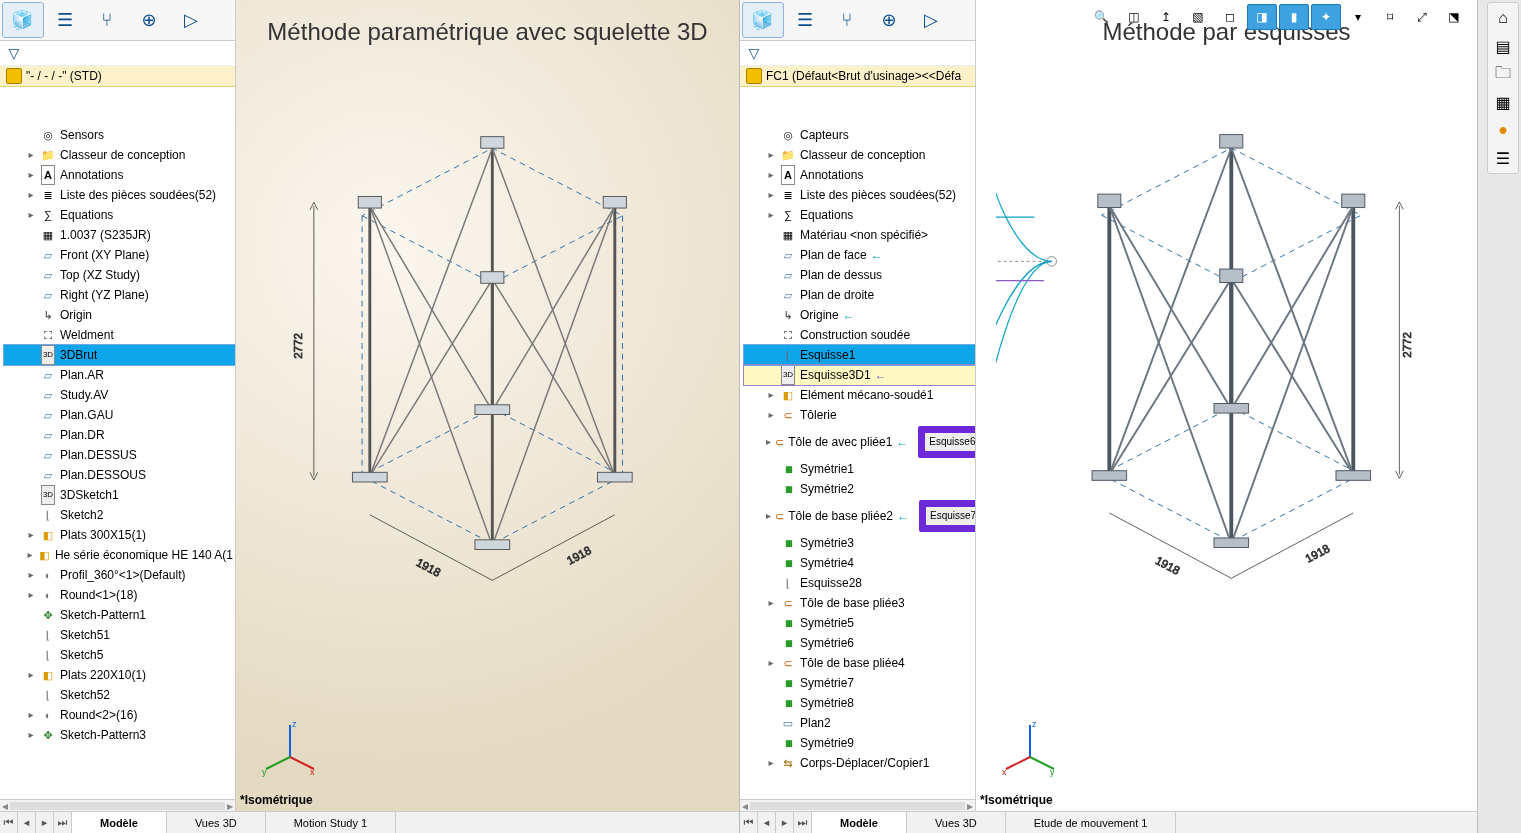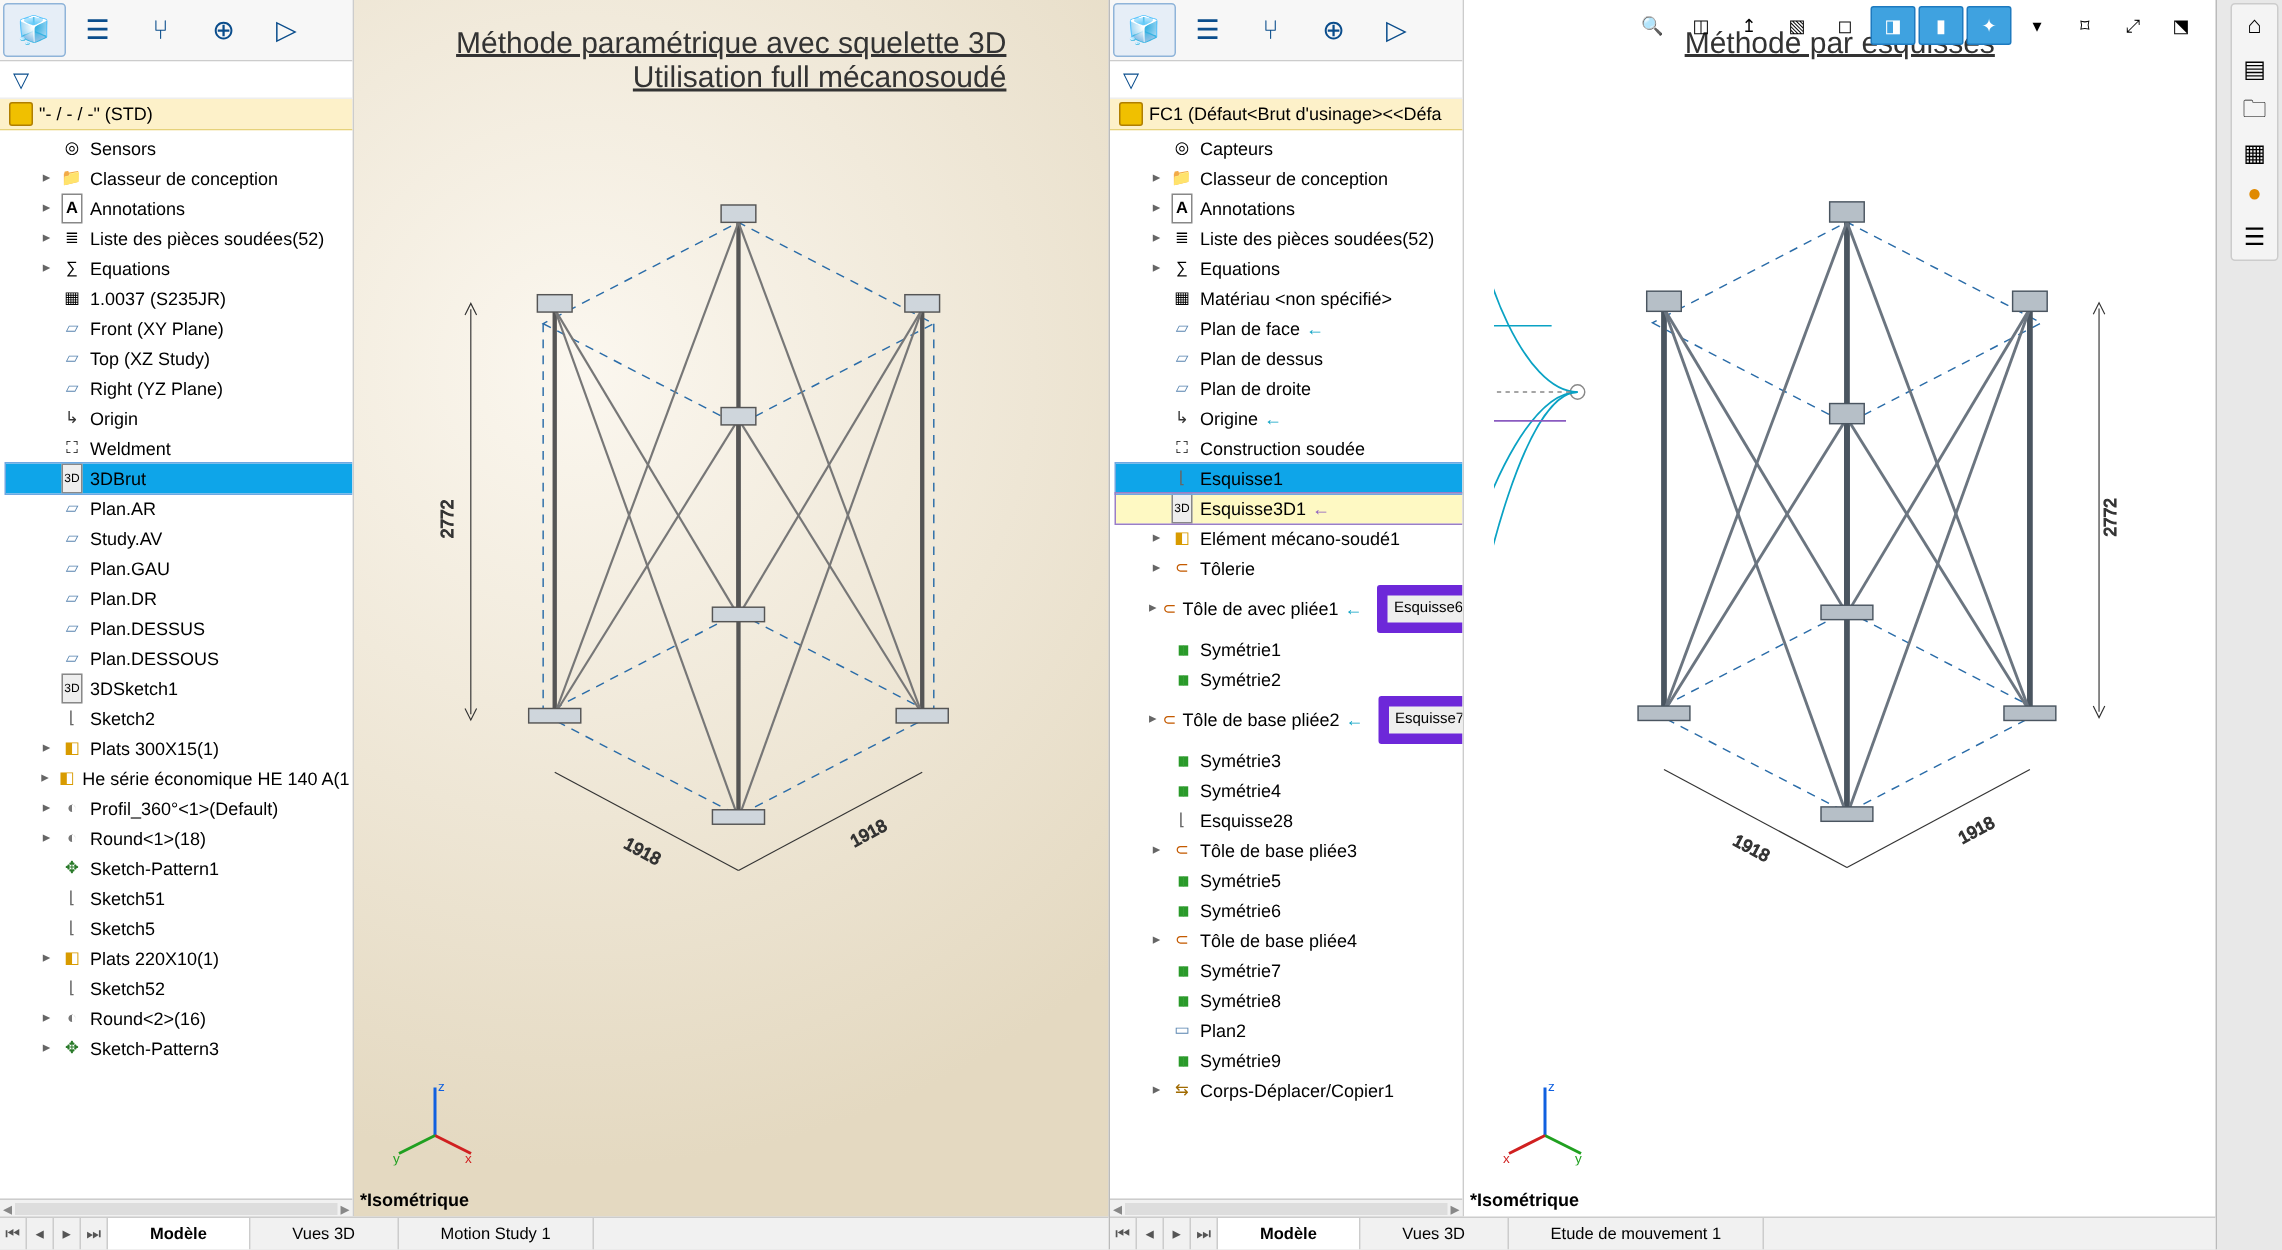--- a/index.html
+++ b/index.html
@@ -55,21 +55,21 @@
   }
   .filter-icon { width:20px;height:20px;color:#0a4d8c;font-size:14px;display:flex;align-items:center;justify-content:center; }
   .doc-row {
     display:flex;align-items:center;gap:4px;padding:2px 6px;
     background:#fdf1c9;border-bottom:1px solid #e6d27a;
     font-size:12px;
     white-space:nowrap;overflow:hidden;
   }
   .doc-icon{width:16px;height:16px;background:#f0c000;border:1px solid #b07e00;border-radius:2px;}
   .tree {
-    flex:1;overflow-y:auto;overflow-x:hidden;padding:2px 0 2px 4px;background:#fff;
+    flex:1;overflow-y:auto;overflow-x:hidden;padding:2px 0 2px 4px;background:#fff;margin-top:36px;
   }
   .tree-item {
     display:flex;align-items:center;gap:4px;
     padding:1px 2px;
     white-space:nowrap;
     line-height:18px;
     font-size:12px;
   }
   .tree-item .exp { width:10px;text-align:center;color:#666;font-size:10px;cursor:pointer;}
   .tree-item .ico { width:16px;height:16px;display:inline-flex;align-items:center;justify-content:center;font-size:11px;}
@@ -82,23 +82,22 @@
     flex:1; position:relative; overflow:hidden;
   }
   .viewport.bg1 {
     background: radial-gradient(circle at 30% 30%, #fbf7ef, #e4d9c1 80%);
   }
   .viewport.bg2 {
     background: #ffffff;
   }
   .vp-title {
     position:absolute; top:18px; left:50%; transform:translateX(-50%);
-    text-align:right; color:#333; font-size:20px;
+    text-align:left; color:#333; font-size:24px;
     white-space:nowrap;
-    text-decoration:underline;
   }
   .vp-title .line2{display:block;}
   .vp-svg { position:absolute; top:100px; left:20px; right:20px; bottom:40px;}
   .dim-text { font-size:12px; fill:#333; }
   .triad { position:absolute; left:24px; bottom:34px; width:60px; height:60px; }
   .vp-footer {
     position:absolute;left:4px;bottom:4px;font-weight:bold;font-size:12px;
   }
   .bottom-tabs {
     height:22px;background:#f1f1f1;border-top:1px solid #ccc;
@@ -320,21 +319,20 @@
         </div>
       <div class="tree-scrollbar">
         <span style="margin:0 2px;color:#888;">◂</span>
           <div style="flex:1;height:8px;background:#ddd;"></div>
           <span style="margin:0 2px;color:#888;">▸</span>
       </div>
     </div>
     <div class="viewport bg1">
       <div class="vp-title">
         <span>Méthode paramétrique avec squelette 3D</span>
-        <span class="line2">Utilisation full mécanosoudé</span>
       </div>
       <svg class="vp-svg" viewBox="0 0 480 520">
         <g stroke="#2a6ca8" stroke-dasharray="6 5" stroke-width="1" fill="none">
           <path d="M110 390 L245 460 L380 390 L245 320 Z"></path>
           <path d="M110 390 L110 120 M380 390 L380 120 M245 460 L245 190 M245 320 L245 50"></path>
           <path d="M110 120 L245 190 L380 120 L245 50 Z"></path>
         </g>
         <g stroke="#555" stroke-width="3" fill="#b9c1c9">
           <line x1="118" y1="108" x2="118" y2="392"></line>
             <line x1="372" y1="108" x2="372" y2="392"></line>

